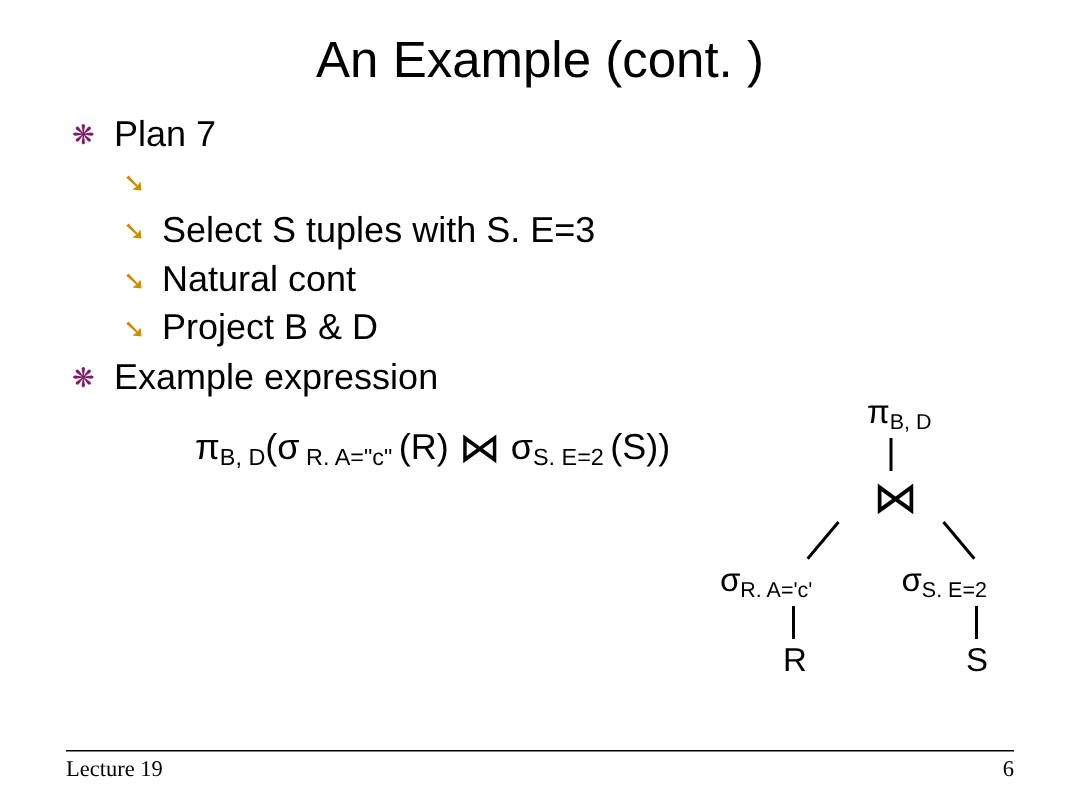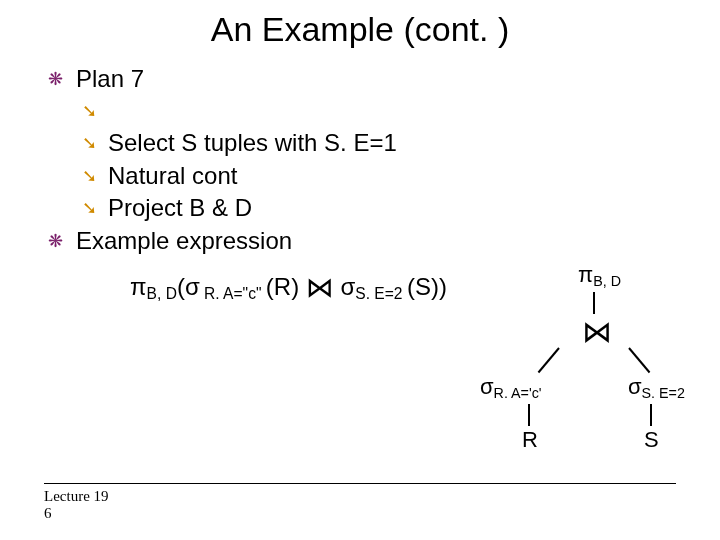--- a/index.html
+++ b/index.html
@@ -14,21 +14,21 @@
     overflow: hidden;
   }
   .slide {
     width: 720px;
     height: 540px;
     position: relative;
   }
   .title {
     text-align: center;
     font-size: 34px;
-    padding-top: 10px;
+    padding-top: 21px;
     padding-bottom: 8px;
   }
   .content {
     padding-left: 48px;
     padding-top: 6px;
     font-size: 24px;
     line-height: 1.35;
   }
   .lvl1 {
     display: flex;
@@ -81,41 +81,40 @@
     font-size: 15px;
   }
   .footer .rule {
     margin: 0 44px 4px 44px;
     border-top: 1px solid #000;
   }
   .footer .row {
     display: flex;
     justify-content: space-between;
     padding: 0 44px;
-    flex-direction: column;
   }
 </style>
 </head>
 <body>
 
 <div class="slide">
 
   <div class="title">An Example (cont. )</div>
 
   <div class="content">
     <div class="lvl1">
       <span class="bullet">❋</span>
       <span>Plan 7</span>
     </div>
     <div class="lvl2">
       <span class="bullet">➘</span>
     </div>
     <div class="lvl2">
       <span class="bullet">➘</span>
-      <span>Select S tuples with S. E=1</span>
+      <span>Select S tuples with S. E=3</span>
     </div>
     <div class="lvl2">
       <span class="bullet">➘</span>
       <span>Natural cont</span>
     </div>
     <div class="lvl2">
       <span class="bullet">➘</span>
       <span>Project B &amp; D</span>
     </div>
     <div class="lvl1">
@@ -134,21 +133,21 @@
     <div class="tnode" style="left:118px; top:0;">
       <span>π</span><sub>B, D</sub>
     </div>
     <div class="tedge" style="left:133px; top:30px; width:2px; height:22px;"></div>
     <div class="tnode" style="left:122px; top:52px; font-size:30px;">⋈</div>
     <div class="tedge" style="left:98px; top:86px; width:2px; height:32px; transform:rotate(40deg); transform-origin:top;"></div>
     <div class="tedge" style="left:168px; top:86px; width:2px; height:32px; transform:rotate(-40deg); transform-origin:top;"></div>
     <div class="tnode" style="left:20px; top:112px;">
       <span>σ</span><sub>R. A='c'</sub>
     </div>
-    <div class="tnode" style="left:168px; top:112px;text-align:right;">
+    <div class="tnode" style="left:141px; top:112px;text-align:right;">
       <span>σ</span><sub>S. E=2</sub>
     </div>
     <div class="tedge" style="left:68px; top:142px; width:2px; height:22px;"></div>
     <div class="tedge" style="left:190px; top:142px; width:2px; height:22px;"></div>
     <div class="tnode" style="left:62px; top:165px;">R</div>
     <div class="tnode" style="left:184px; top:165px;">S</div>
   </div>
 
   <div class="footer">
     <div class="rule"></div>

